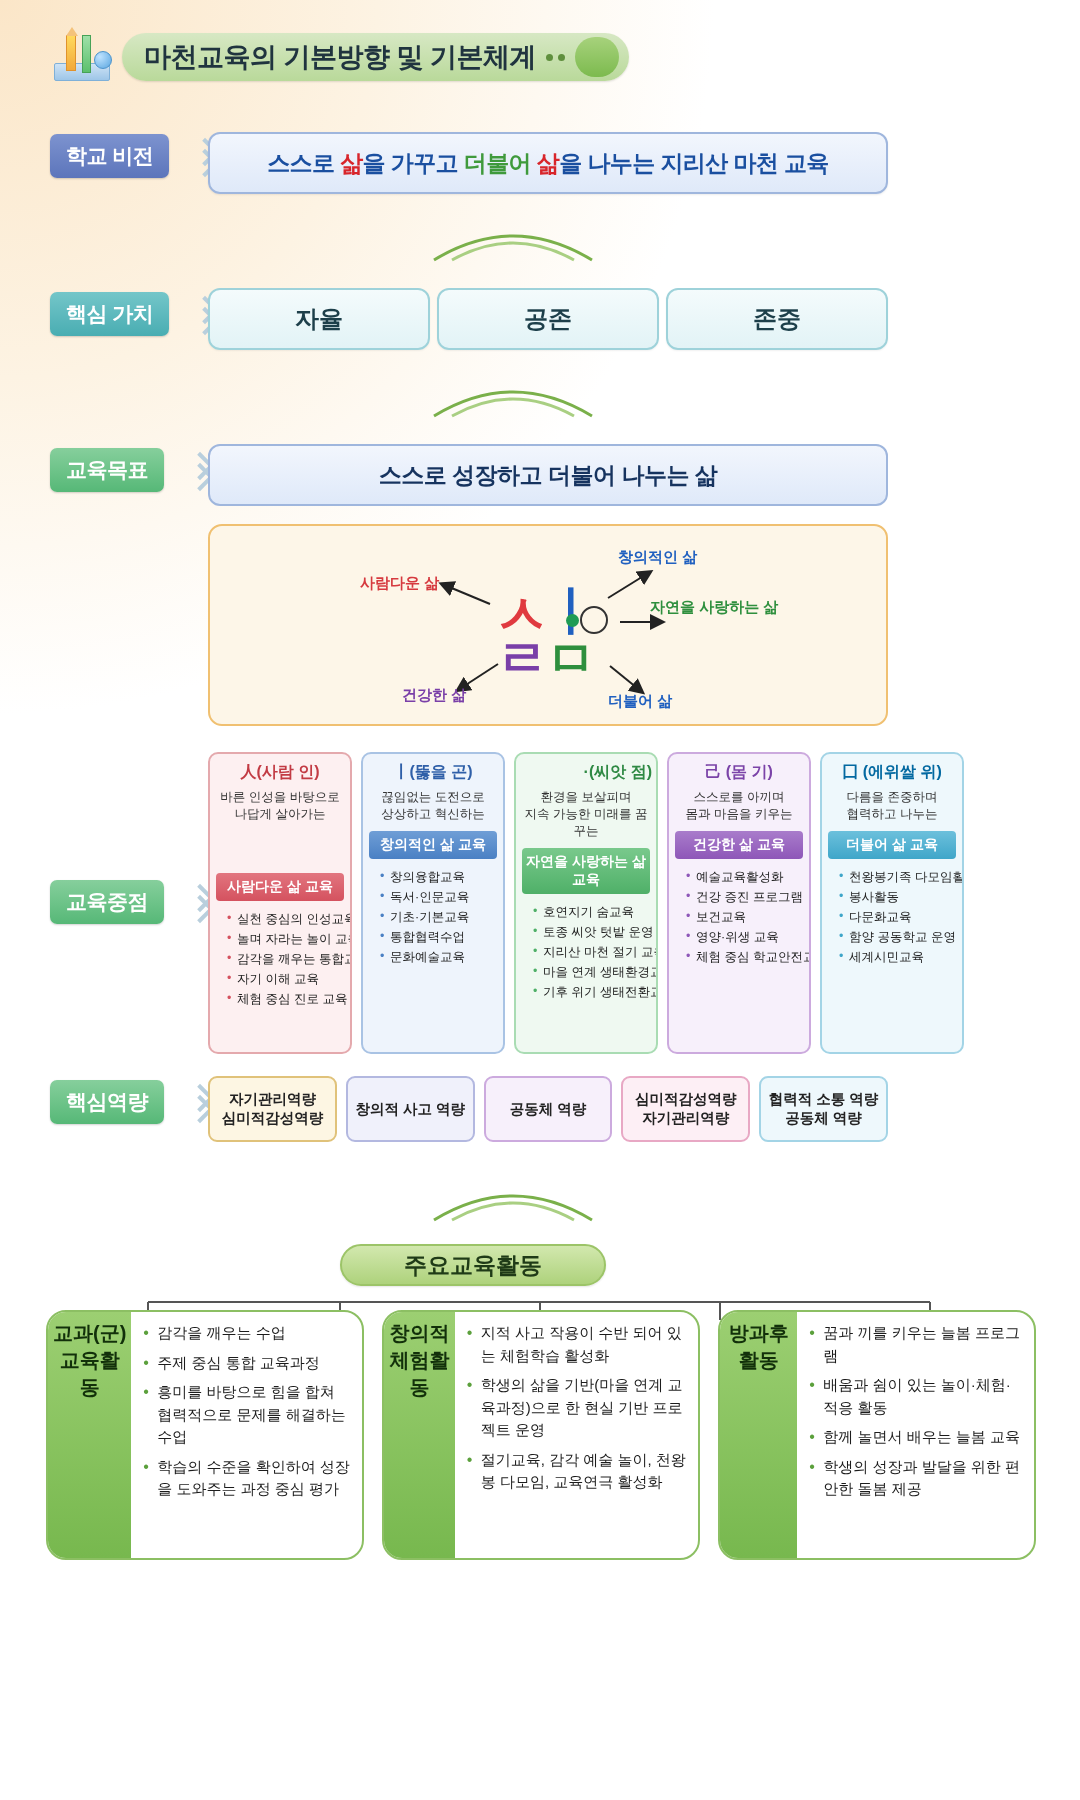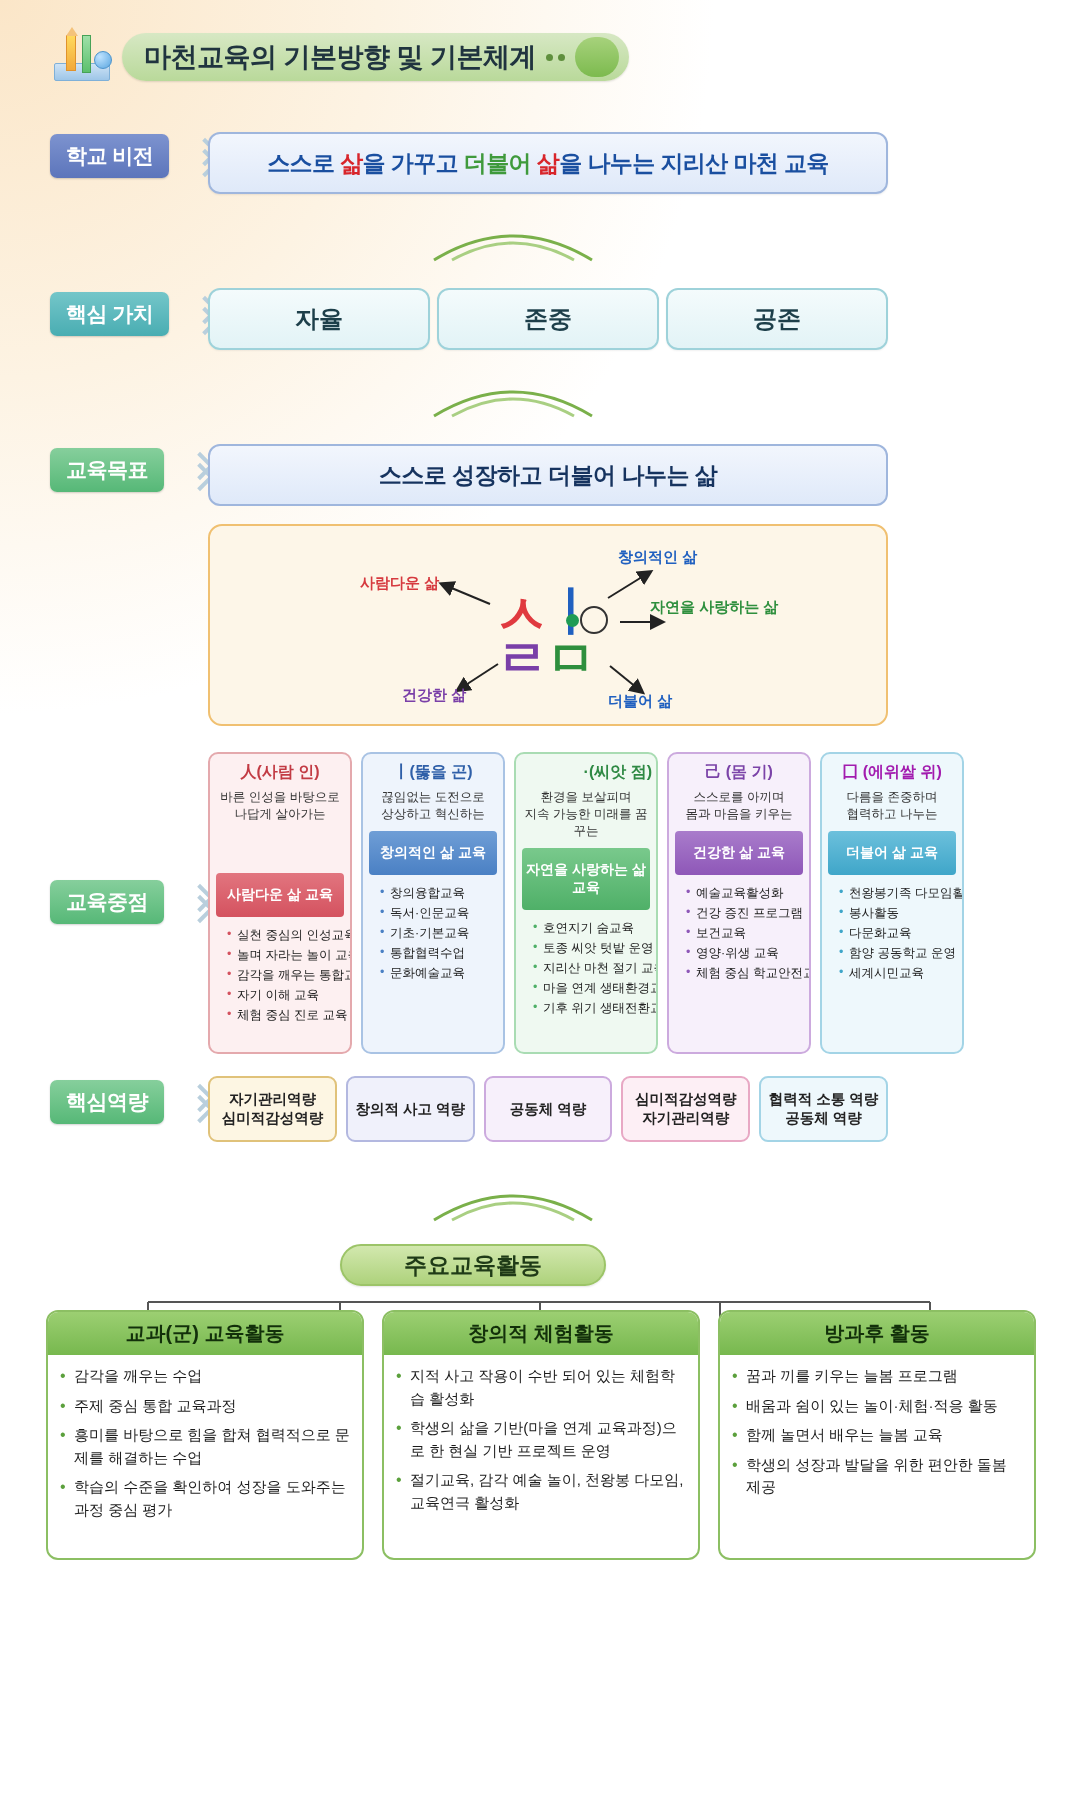--- a/index.html
+++ b/index.html
@@ -210,21 +210,21 @@
     padding: 2px 6px 8px;
     text-align: center;
     font-size: 12.5px; color: #333; line-height: 1.35;
     flex: 0 0 auto;
   }
   .focus-banner {
     margin: 0 6px;
     border-radius: 4px;
     text-align: center;
     font-size: 14px; font-weight: bold; color: #fff;
-    padding: 13px 2px;
+    padding: 5px 2px;
   }
   .focus-list {
     padding: 8px 6px 6px 17px;
     margin: 0; list-style: none;
     font-size: 12.5px; line-height: 1.6; color: #222;
   }
   .focus-list li { position: relative; padding-left: 10px; white-space: nowrap; }
   .focus-list li:before {
     content: "•"; position: absolute; left: 0; top: -1px;
   }
@@ -243,21 +243,21 @@
   .fc3 .focus-head { color: #2f8a44; text-align: right; }
   .fc3 .focus-banner { background: linear-gradient(#79c98c, #4fb068); }
   .fc3 .focus-list li:before { color: #4fb068; }
 
   .fc4 { border-color: #ccaade; background: #f7f0fb; }
   .fc4 .focus-head { color: #7b43a8; }
   .fc4 .focus-banner { background: linear-gradient(#a97ccb, #8e57b8); }
   .fc4 .focus-list li:before { color: #8e57b8; }
 
   .fc5 { border-color: #a3d4e6; background: #eef8fc; }
-  .fc5 .focus-head { color: #a21caf; }
+  .fc5 .focus-head { color: #0369a1; }
   .fc5 .focus-banner { background: linear-gradient(#6cc0dc, #3fa6c9); }
   .fc5 .focus-list li:before { color: #3fa6c9; }
 
   
   .comp-row {
     position: absolute; left: 208px; top: 1076px;
     width: 680px; height: 66px;
     display: flex; gap: 9px;
   }
   .comp-box {
@@ -288,24 +288,24 @@
   }
   .connector-svg { position: absolute; left: 0; top: 1286px; width: 1080px; height: 36px; }
 
   .act-row {
     position: absolute; left: 46px; top: 1310px;
     width: 990px; height: 250px;
     display: flex; gap: 18px;
   }
   .act-col {
     flex: 1;
-    border: 2px solid #8cbf63; border-radius: 12px;
+    border: 2px solid #8cbf63; border-radius: 20px;
     background: #ffffff;
     overflow: hidden;
-    display: flex; flex-direction: column;
+    display: flex; flex-direction: row;
   }
   .act-head {
     background: linear-gradient(#9ccf72, #77b84e);
     color: #12300a;
     font-size: 20px; font-weight: bold;
     text-align: center; padding: 8px 2px;
   }
   .act-list {
     margin: 0; padding: 10px 10px 8px 12px;
     list-style: none;
@@ -354,22 +354,22 @@
       <path d="M22 42 Q83 8 144 42" stroke="#a9cf82" stroke-width="3" fill="none"></path>
     </svg>
   </div>
 
   <div class="tag" style="left:50px; top:292px;">
     <span class="pill pill-core">핵심 가치</span>
     <span class="arrow"></span>
   </div>
   <div class="core-row">
     <div class="core-box">자율</div>
+    <div class="core-box">공존</div>
     <div class="core-box">존중</div>
-    <div class="core-box">공존</div>
   </div>
 
   <div class="chev" style="left:430px; top:374px;">
     <svg width="166" height="46" viewBox="0 0 166 46">
       <path d="M4 42 Q83 -6 162 42" stroke="#7ab04a" stroke-width="3" fill="none"></path>
       <path d="M22 42 Q83 8 144 42" stroke="#a9cf82" stroke-width="3" fill="none"></path>
     </svg>
   </div>
 
   <div class="tag" style="left:50px; top:448px;">

